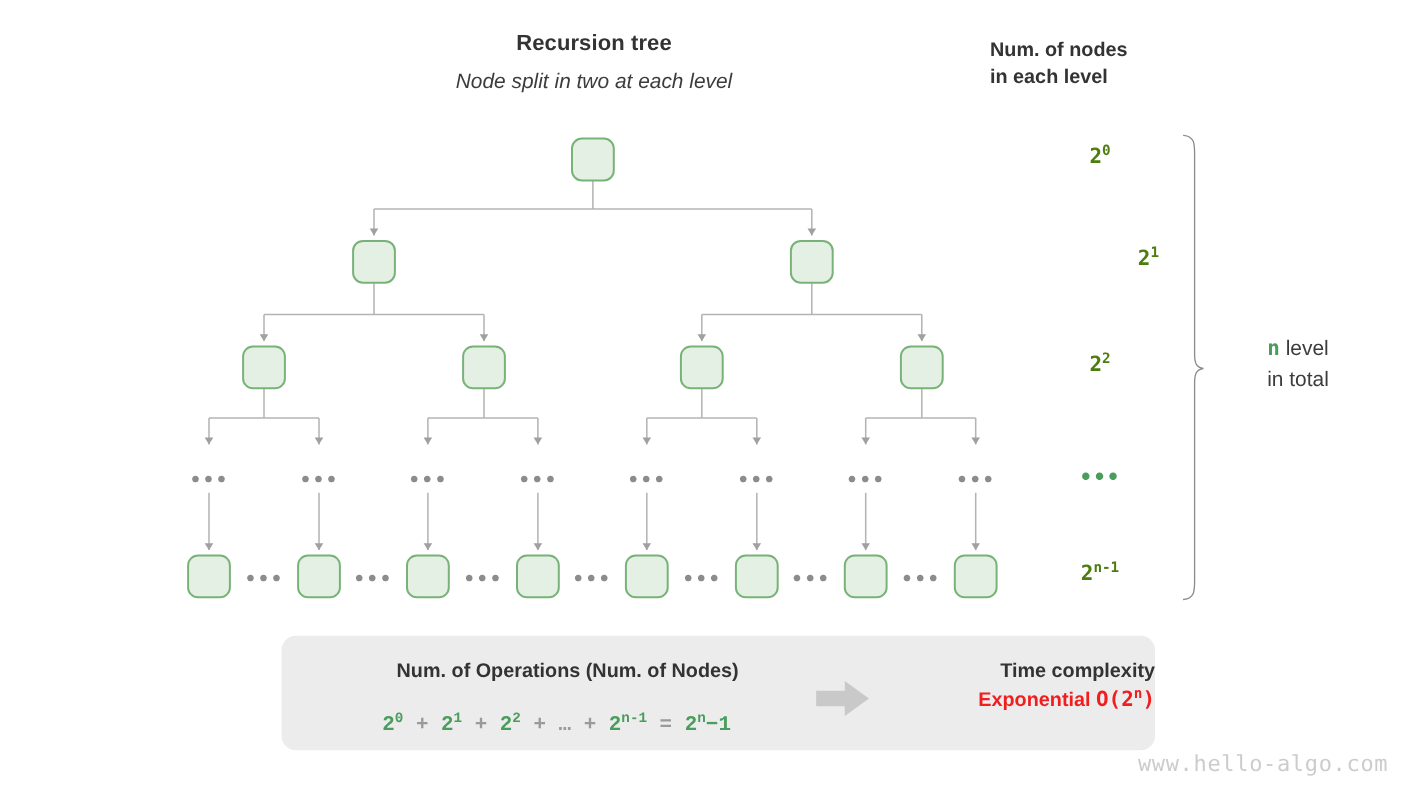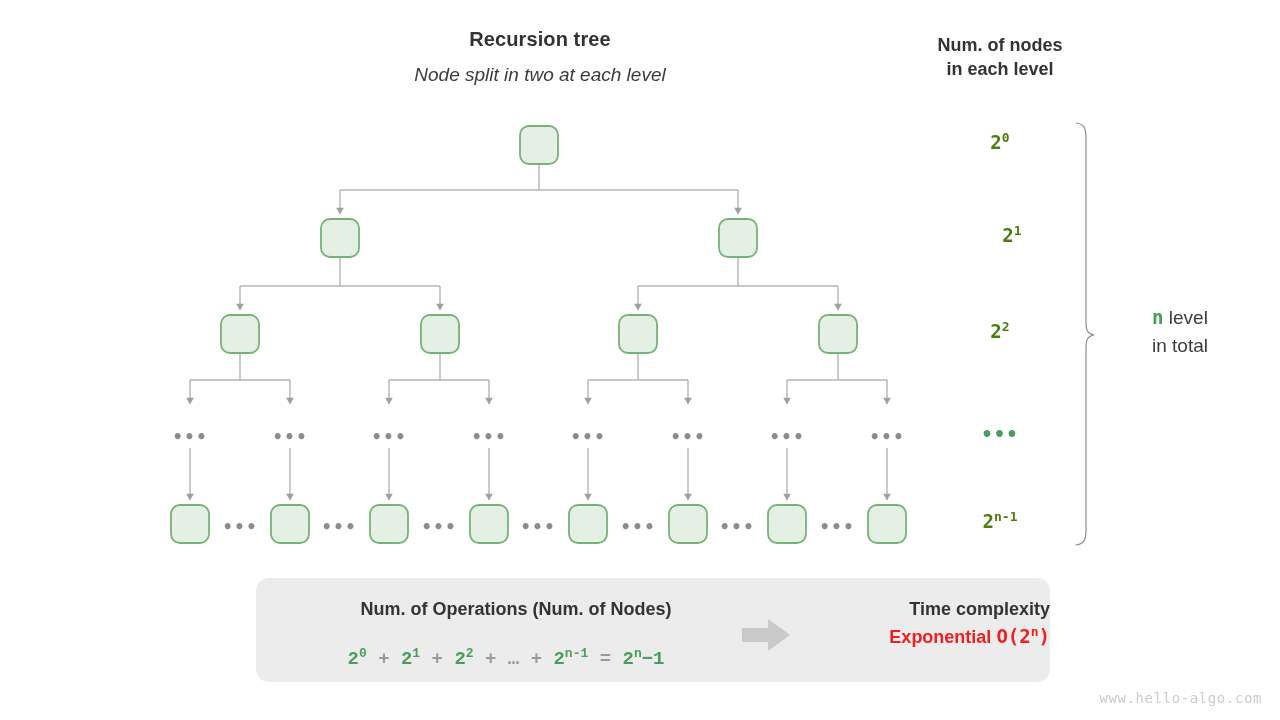--- a/index.html
+++ b/index.html
@@ -39,21 +39,20 @@
     text-align: center;
     font-size: 19px;
     font-weight: normal;
     color: #3c3c3c;
     font-style: italic;
   }
   .title-right {
     position: absolute;
     left: 900px; top: 33px;
     width: 200px;
-    text-align: center;
     font-size: 18px;
     font-weight: bold;
     color: #333333;
     line-height: 24px;
   }
   
   svg.layer {
     position: absolute;
     left: 0; top: 0;
     width: 1280px;
@@ -175,21 +174,21 @@
     position: absolute;
     left: 740px; top: 617px;
     width: 52px;
     height: 36px;
   }
   
   .watermark {
     position: absolute;
     right: 18px; bottom: 14px;
     font-family: "DejaVu Sans Mono", monospace;
-    font-size: 14px;
+    font-size: 20px;
     color: #cccccc;
     letter-spacing: .6px;
   }
 </style>
 </head>
 <body>
 
 <div class="stage">
 
   <div class="title-main">Recursion tree</div>
@@ -290,21 +289,21 @@
   <div class="tree-dots" style="left:339px; top:517px;">•••</div>
   <div class="tree-dots" style="left:439px; top:517px;">•••</div>
   <div class="tree-dots" style="left:538px; top:517px;">•••</div>
   <div class="tree-dots" style="left:638px; top:517px;">•••</div>
   <div class="tree-dots" style="left:737px; top:517px;">•••</div>
   <div class="tree-dots" style="left:837px; top:517px;">•••</div>
 
   <div class="lvl-label" style="left:940px; top:131px;">
     <span>2</span><sup>0</sup>
   </div>
-  <div class="lvl-label" style="left:952px; top:224px;">
+  <div class="lvl-label" style="left:984px; top:224px;">
     <span>2</span><sup>1</sup>
   </div>
   <div class="lvl-label" style="left:940px; top:320px;">
     <span>2</span><sup>2</sup>
   </div>
   <div class="lvl-dots" style="left:940px; top:423px;">•••</div>
   <div class="lvl-label" style="left:940px; top:510px;">
     <span>2</span><sup>n-1</sup>
   </div>
 

